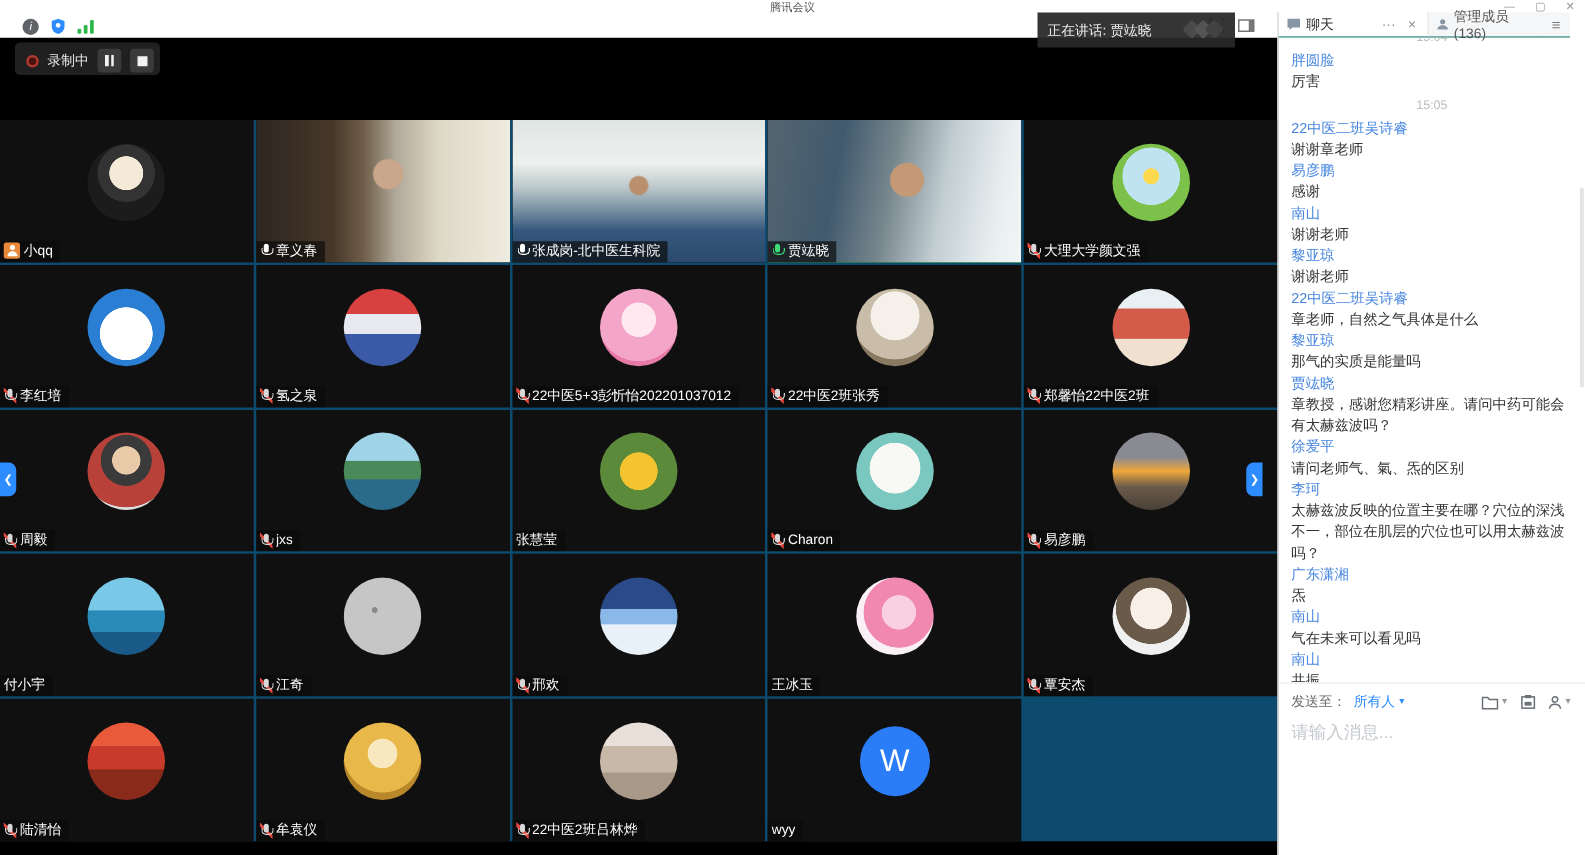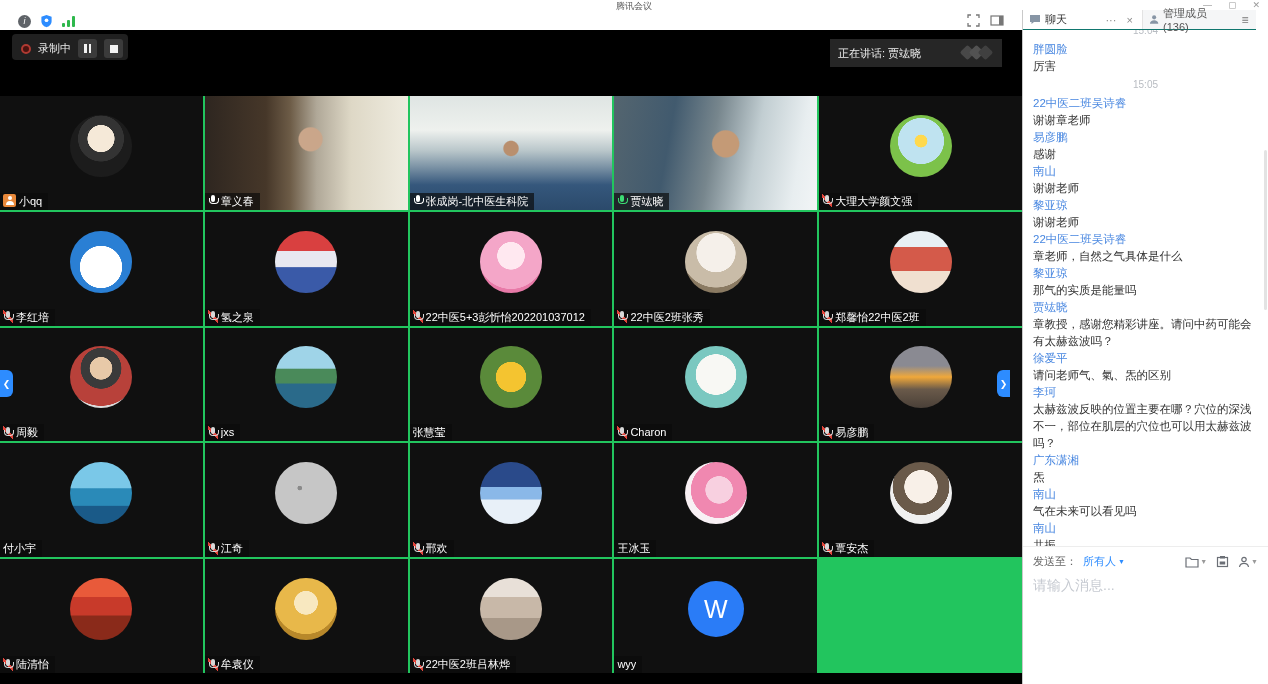--- a/index.html
+++ b/index.html
@@ -26,30 +26,30 @@
   
   .rec-pill{position:absolute;left:12px;top:4px;height:26px;background:#202020;border-radius:4px;display:flex;align-items:center;gap:7px;padding:3px 5px 0 9px;z-index:3;}
   .rec-dot{width:10px;height:10px;border-radius:50%;border:2px solid #b03a32;background:#4a120f;}
   .rec-label{color:#e8e8e8;font-size:11px;}
   .rec-btn{width:19px;height:19px;background:#3b3b3b;border-radius:3px;display:flex;align-items:center;justify-content:center;cursor:pointer;}
   .glyph-pause{display:flex;gap:2px;}
   .glyph-pause i{display:block;width:2.5px;height:9px;background:#f2f2f2;}
   .glyph-stop{width:8px;height:8px;background:#f2f2f2;}
 
   
-  .banner{position:absolute;left:830px;top:10px;width:172px;height:28px;background:rgba(40,40,40,.94);z-index:6;display:flex;align-items:center;padding:0 8px;margin-top:29px;}
+  .banner{position:absolute;left:830px;top:10px;width:158px;height:28px;background:rgba(40,40,40,.94);z-index:6;display:flex;align-items:center;padding:0 8px;}
   .banner-text{color:#eee;font-size:11px;white-space:nowrap;}
   .banner-logo{margin-left:auto;position:relative;width:34px;height:18px;opacity:.85;}
   .banner-logo i{position:absolute;width:11px;height:11px;transform:rotate(45deg);border-radius:2px;}
   .banner-logo i:nth-child(1){left:2px;top:3px;background:#4e4e4e;}
   .banner-logo i:nth-child(2){left:11px;top:3px;background:#5a5a5a;}
   .banner-logo i:nth-child(3){left:20px;top:3px;background:#454545;}
 
   
-  .grid{position:absolute;left:0;top:66px;width:1022px;height:577px;display:grid;grid-template-columns:repeat(5,1fr);grid-template-rows:repeat(5,1fr);gap:2px;background:#22c55e;}
+  .grid{position:absolute;left:0;top:66px;width:1022px;height:577px;display:grid;grid-template-columns:repeat(5,1fr);grid-template-rows:repeat(5,1fr);gap:2px;background:#0c4a6e;}
   .tile{position:relative;background:#101010;display:flex;overflow:hidden;}
   .tile.speaking-tile{box-shadow:inset 0 0 0 2px #23c343;}
   .media{flex:none;}
   .media.avatar{width:62px;height:62px;border-radius:50%;margin:auto;transform:translateY(-7px);}
   .media.video{position:absolute;inset:0;width:100%;height:100%;margin:0;}
   .media.letter{width:56px;height:56px;border-radius:50%;margin:auto;transform:translateY(-7px);display:flex;align-items:center;justify-content:center;color:#fff;font-size:25px;}
   .nameplate{position:absolute;left:0;bottom:0;max-width:96%;background:rgba(10,10,10,.68);padding:1px 6px 2px 3px;display:flex;align-items:center;gap:3px;z-index:2;}
   .pname{color:#fff;font-size:11px;line-height:14px;white-space:nowrap;overflow:hidden;text-overflow:ellipsis;}
 
   

